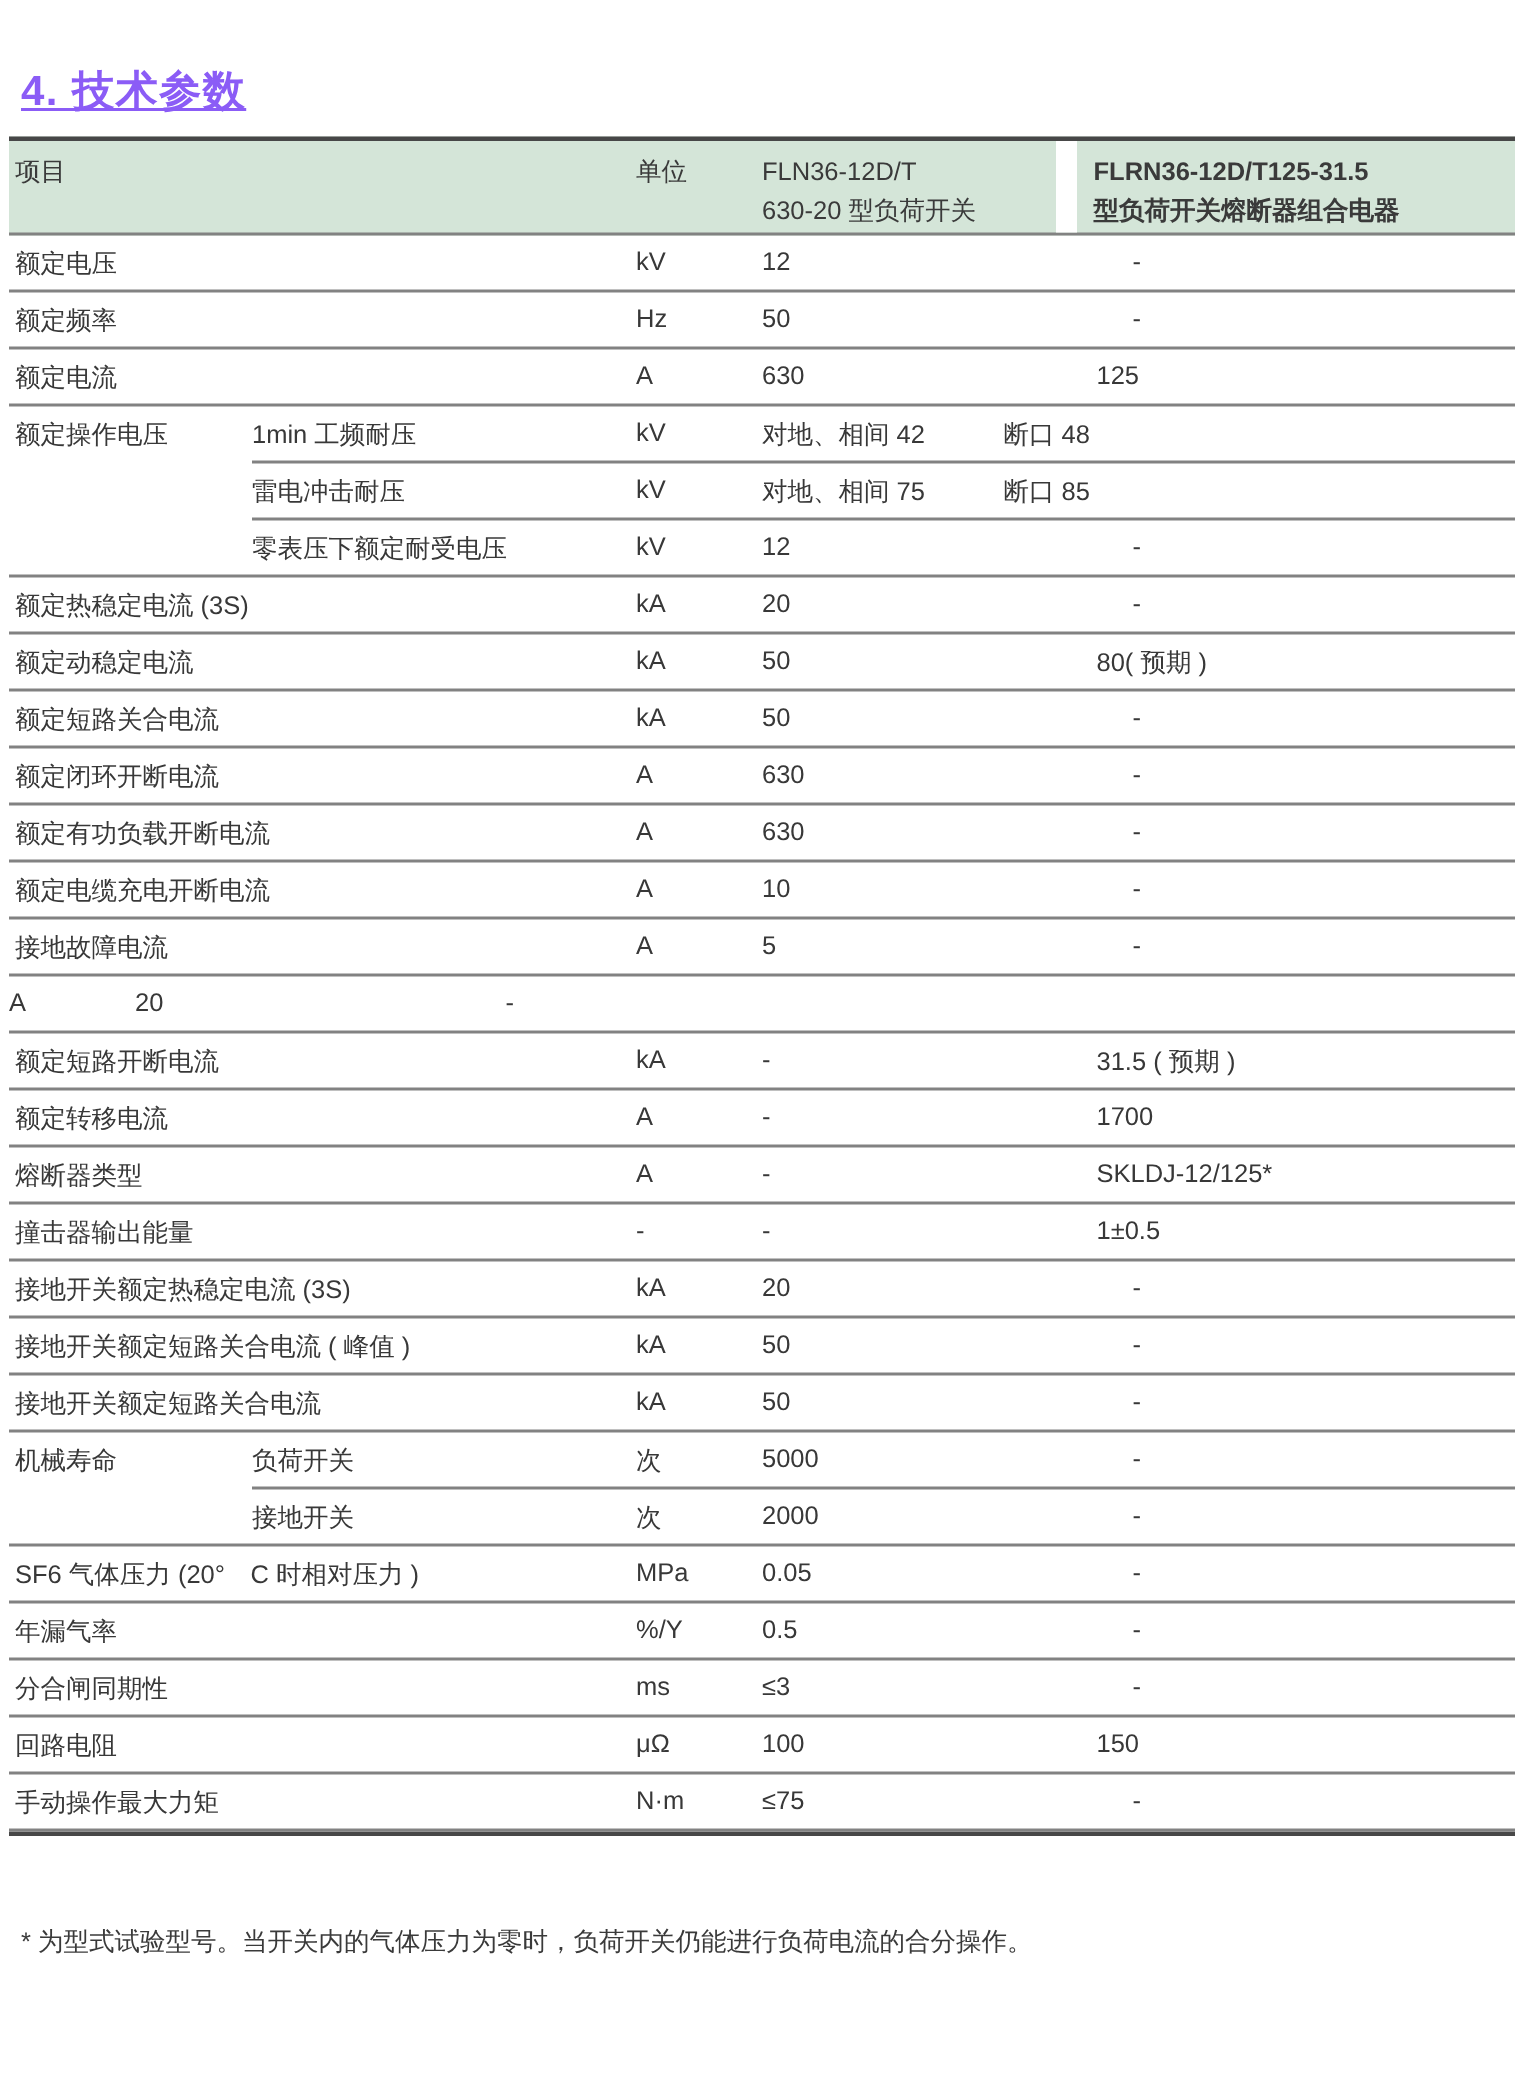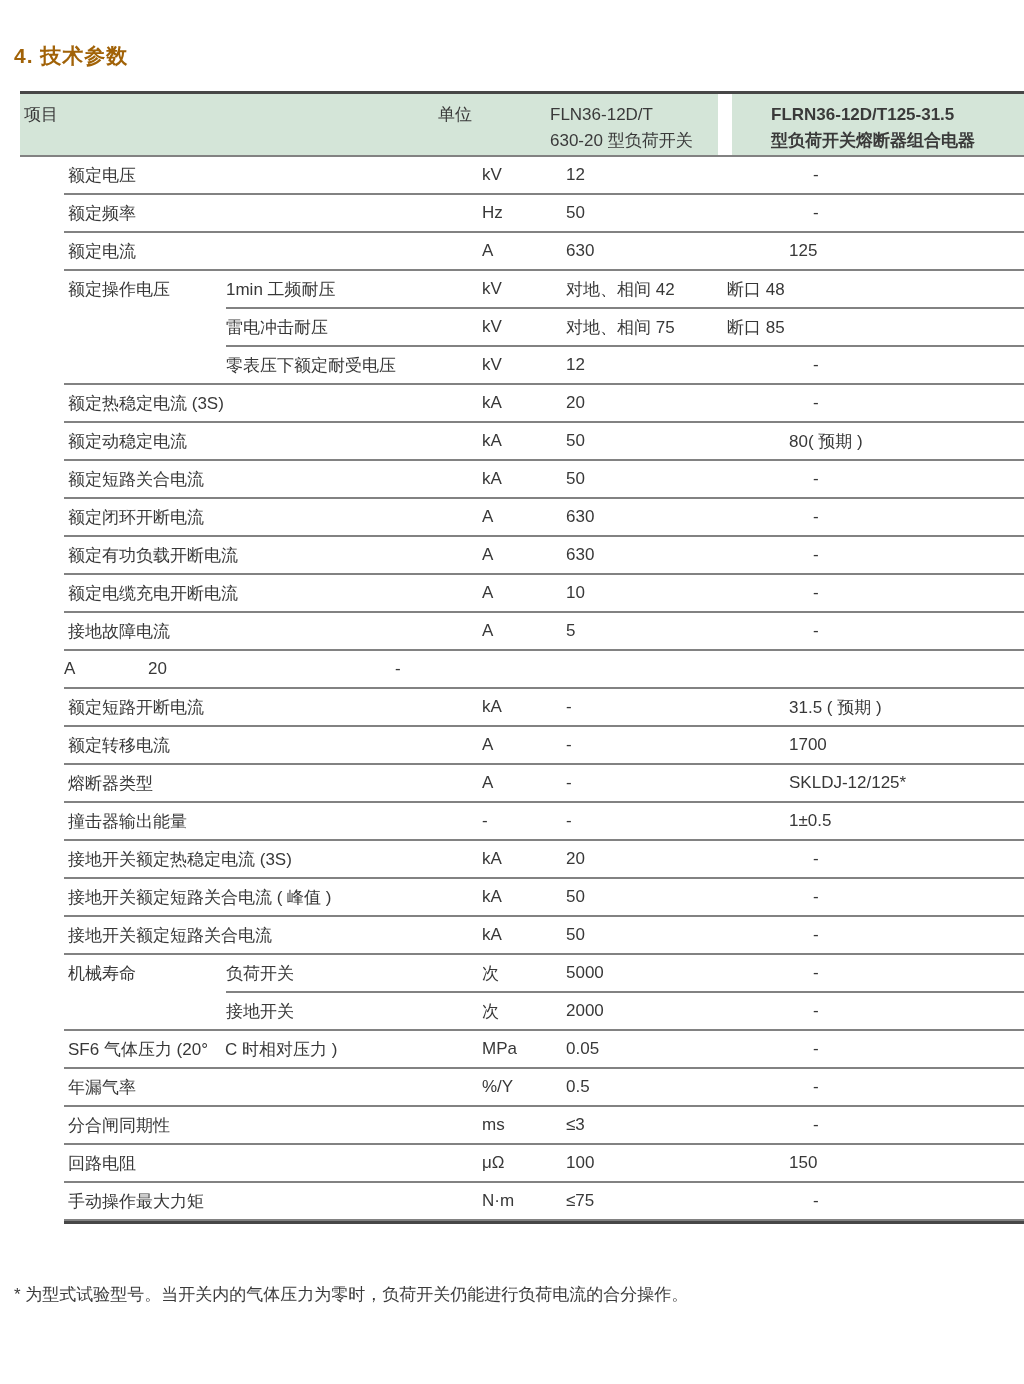--- a/index.html
+++ b/index.html
@@ -1,31 +1,31 @@
 <!DOCTYPE html>
 <html><head>
 <meta charset="utf-8">
 <style>
   html,body{margin:0;padding:0;}
   body{
     width:1024px;height:1384px;background:#ffffff;position:relative;
     font-family:"Liberation Sans","DejaVu Sans",sans-serif;color:#383838;
     -webkit-font-smoothing:antialiased;
   }
-  .title{position:absolute;left:14px;top:42px;font-size:21px;font-weight:bold;color:#a16207;letter-spacing:1px;}
-  .spec-table{position:absolute;left:20px;top:91px;width:1004px;}
+  .title{position:absolute;left:14px;top:42px;font-size:28px;font-weight:bold;color:#8b5cf6;letter-spacing:1px;text-decoration:underline;}
+  .spec-table{position:absolute;left:6px;top:91px;width:1004px;}
   .thead{position:relative;height:61px;background:#D4E5D8;border-top:3px solid #474747;border-bottom:2px solid #828282;}
   .thead .gap{position:absolute;left:698px;top:0;bottom:0;width:14px;background:#ffffff;}
   .th{position:absolute;top:8px;font-size:17px;line-height:26px;white-space:nowrap;color:#3a3a3a;}
   .th-item{left:4px;}
   .th-unit{left:418px;}
   .th-p1{left:502px;}
   .th-p2{left:723px;font-weight:bold;}
-  .th span{display:block;margin-left:28px;}
-  .tbody{border-bottom:3px solid #474747;margin-left:44px;}
+  .th span{display:block;}
+  .tbody{border-bottom:3px solid #474747;}
   .row{position:relative;height:38px;display:flex;align-items:center;font-size:17px;white-space:nowrap;}
   .c-item{width:418px;padding-left:4px;box-sizing:border-box;overflow:hidden;}
   .c-glabel{width:162px;padding-left:4px;box-sizing:border-box;}
   .c-sub{width:256px;}
   .c-unit{width:84px;}
   .c-v1{width:223px;}
   .c-v2{flex:1;}
   .c-v2.indent{padding-left:24px;}
   .c-span{flex:1;}
   .c-span .sp1{display:inline-block;width:161px;}

